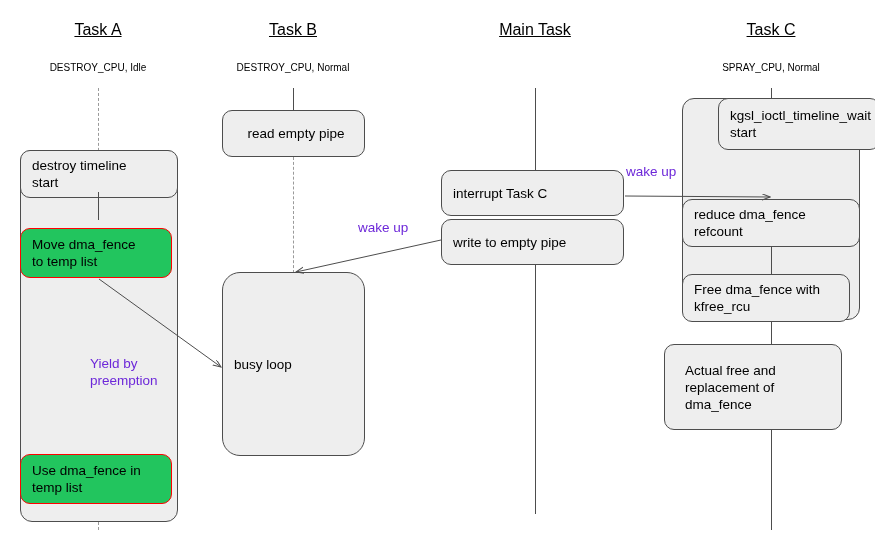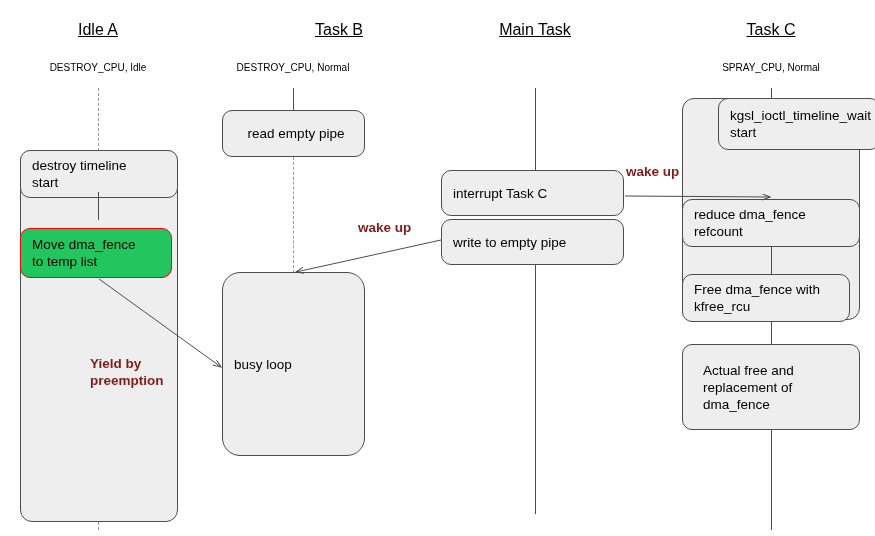--- a/index.html
+++ b/index.html
@@ -81,35 +81,34 @@
     top: 0;
     width: 875px;
     height: 536px;
     overflow: visible;
     pointer-events: none;
   }
   .edge-label {
     position: absolute;
     font-size: 13.5px;
     line-height: 17px;
-    color: #7f1d1d;
+    color: #6d28d9;
     white-space: pre-line;
     background: transparent;
-    font-weight: bold;
   }
 </style>
 </head>
 <body>
 
 <div id="canvas">
 
-  <div class="col-title" style="left:28px; top:22px; width:140px;">Idle A</div>
+  <div class="col-title" style="left:28px; top:22px; width:140px;">Task A</div>
   <div class="col-sub" style="left:8px; top:63px; width:180px;">DESTROY_CPU, Idle</div>
 
-  <div class="col-title" style="left:223px; top:22px; width:140px;text-align:right;">Task B</div>
+  <div class="col-title" style="left:223px; top:22px; width:140px;">Task B</div>
   <div class="col-sub" style="left:203px; top:63px; width:180px;">DESTROY_CPU, Normal</div>
 
   <div class="col-title" style="left:455px; top:22px; width:160px;">Main Task</div>
   <div class="col-sub" style="left:455px; top:63px; width:160px;"></div>
 
   <div class="col-title" style="left:701px; top:22px; width:140px;">Task C</div>
   <div class="col-sub" style="left:681px; top:63px; width:180px;">SPRAY_CPU, Normal</div>
 
   <div class="lifeline dashed" style="left:98px; top:88px; height:442px;"></div>
   <div class="lifeline solid" style="left:293px; top:88px; height:22px;"></div>
@@ -122,40 +121,42 @@
   <div class="lifeline solid" style="left:771px; top:320px; height:24px;"></div>
   <div class="lifeline solid" style="left:771px; top:430px; height:100px;"></div>
 
   <div class="outer" style="left:20px; top:150px; width:158px; height:372px;"></div>
   <div class="lifeline solid" style="left:98px; top:192px; height:28px; z-index:3;"></div>
 
   <div class="box" style="left:20px; top:150px; width:158px; height:48px;">destroy timeline
 start</div>
   <div class="box red" style="left:20px; top:228px; width:152px; height:50px;">Move dma_fence
 to temp list</div>
+  <div class="box red" style="left:20px; top:454px; width:152px; height:50px;">Use dma_fence in
+temp list</div>
 
   <div class="edge-label" style="left:90px; top:355px; width:100px;">Yield by
 preemption</div>
 
   <div class="box center" style="left:222px; top:110px; width:143px; height:47px;">read empty pipe</div>
   <div class="box" style="left:222px; top:272px; width:143px; height:184px; border-radius:18px;">busy loop</div>
 
   <div class="box" style="left:441px; top:219px; width:183px; height:46px;">write to empty pipe</div>
   <div class="box" style="left:441px; top:170px; width:183px; height:46px;">interrupt Task C</div>
 
   <div class="outer" style="left:682px; top:98px; width:178px; height:222px;"></div>
   <div class="lifeline solid" style="left:771px; top:247px; height:28px; z-index:3;"></div>
 
   <div class="box" style="left:682px; top:98px; width:162px; height:52px;margin-left:36px;">kgsl_ioctl_timeline_wait
 start</div>
   <div class="box" style="left:682px; top:199px; width:178px; height:48px;">reduce dma_fence
 refcount</div>
   <div class="box" style="left:682px; top:274px; width:168px; height:48px;">Free dma_fence with
 kfree_rcu</div>
-  <div class="box" style="left:682px; top:344px; width:178px; height:86px;padding-left:20px;">Actual free and
+  <div class="box" style="left:664px; top:344px; width:178px; height:86px;padding-left:20px;">Actual free and
 replacement of
 dma_fence</div>
 
   <svg class="arrow-svg" viewBox="0 0 875 536" xmlns="http://www.w3.org/2000/svg">
     <defs>
       <marker id="ah" markerWidth="9" markerHeight="9" refX="8" refY="3.2" orient="auto" markerUnits="strokeWidth">
         <path d="M0,0 L8,3.2 L0,6.4" fill="none" stroke="#4d4d4d" stroke-width="1"></path>
       </marker>
     </defs>
 

